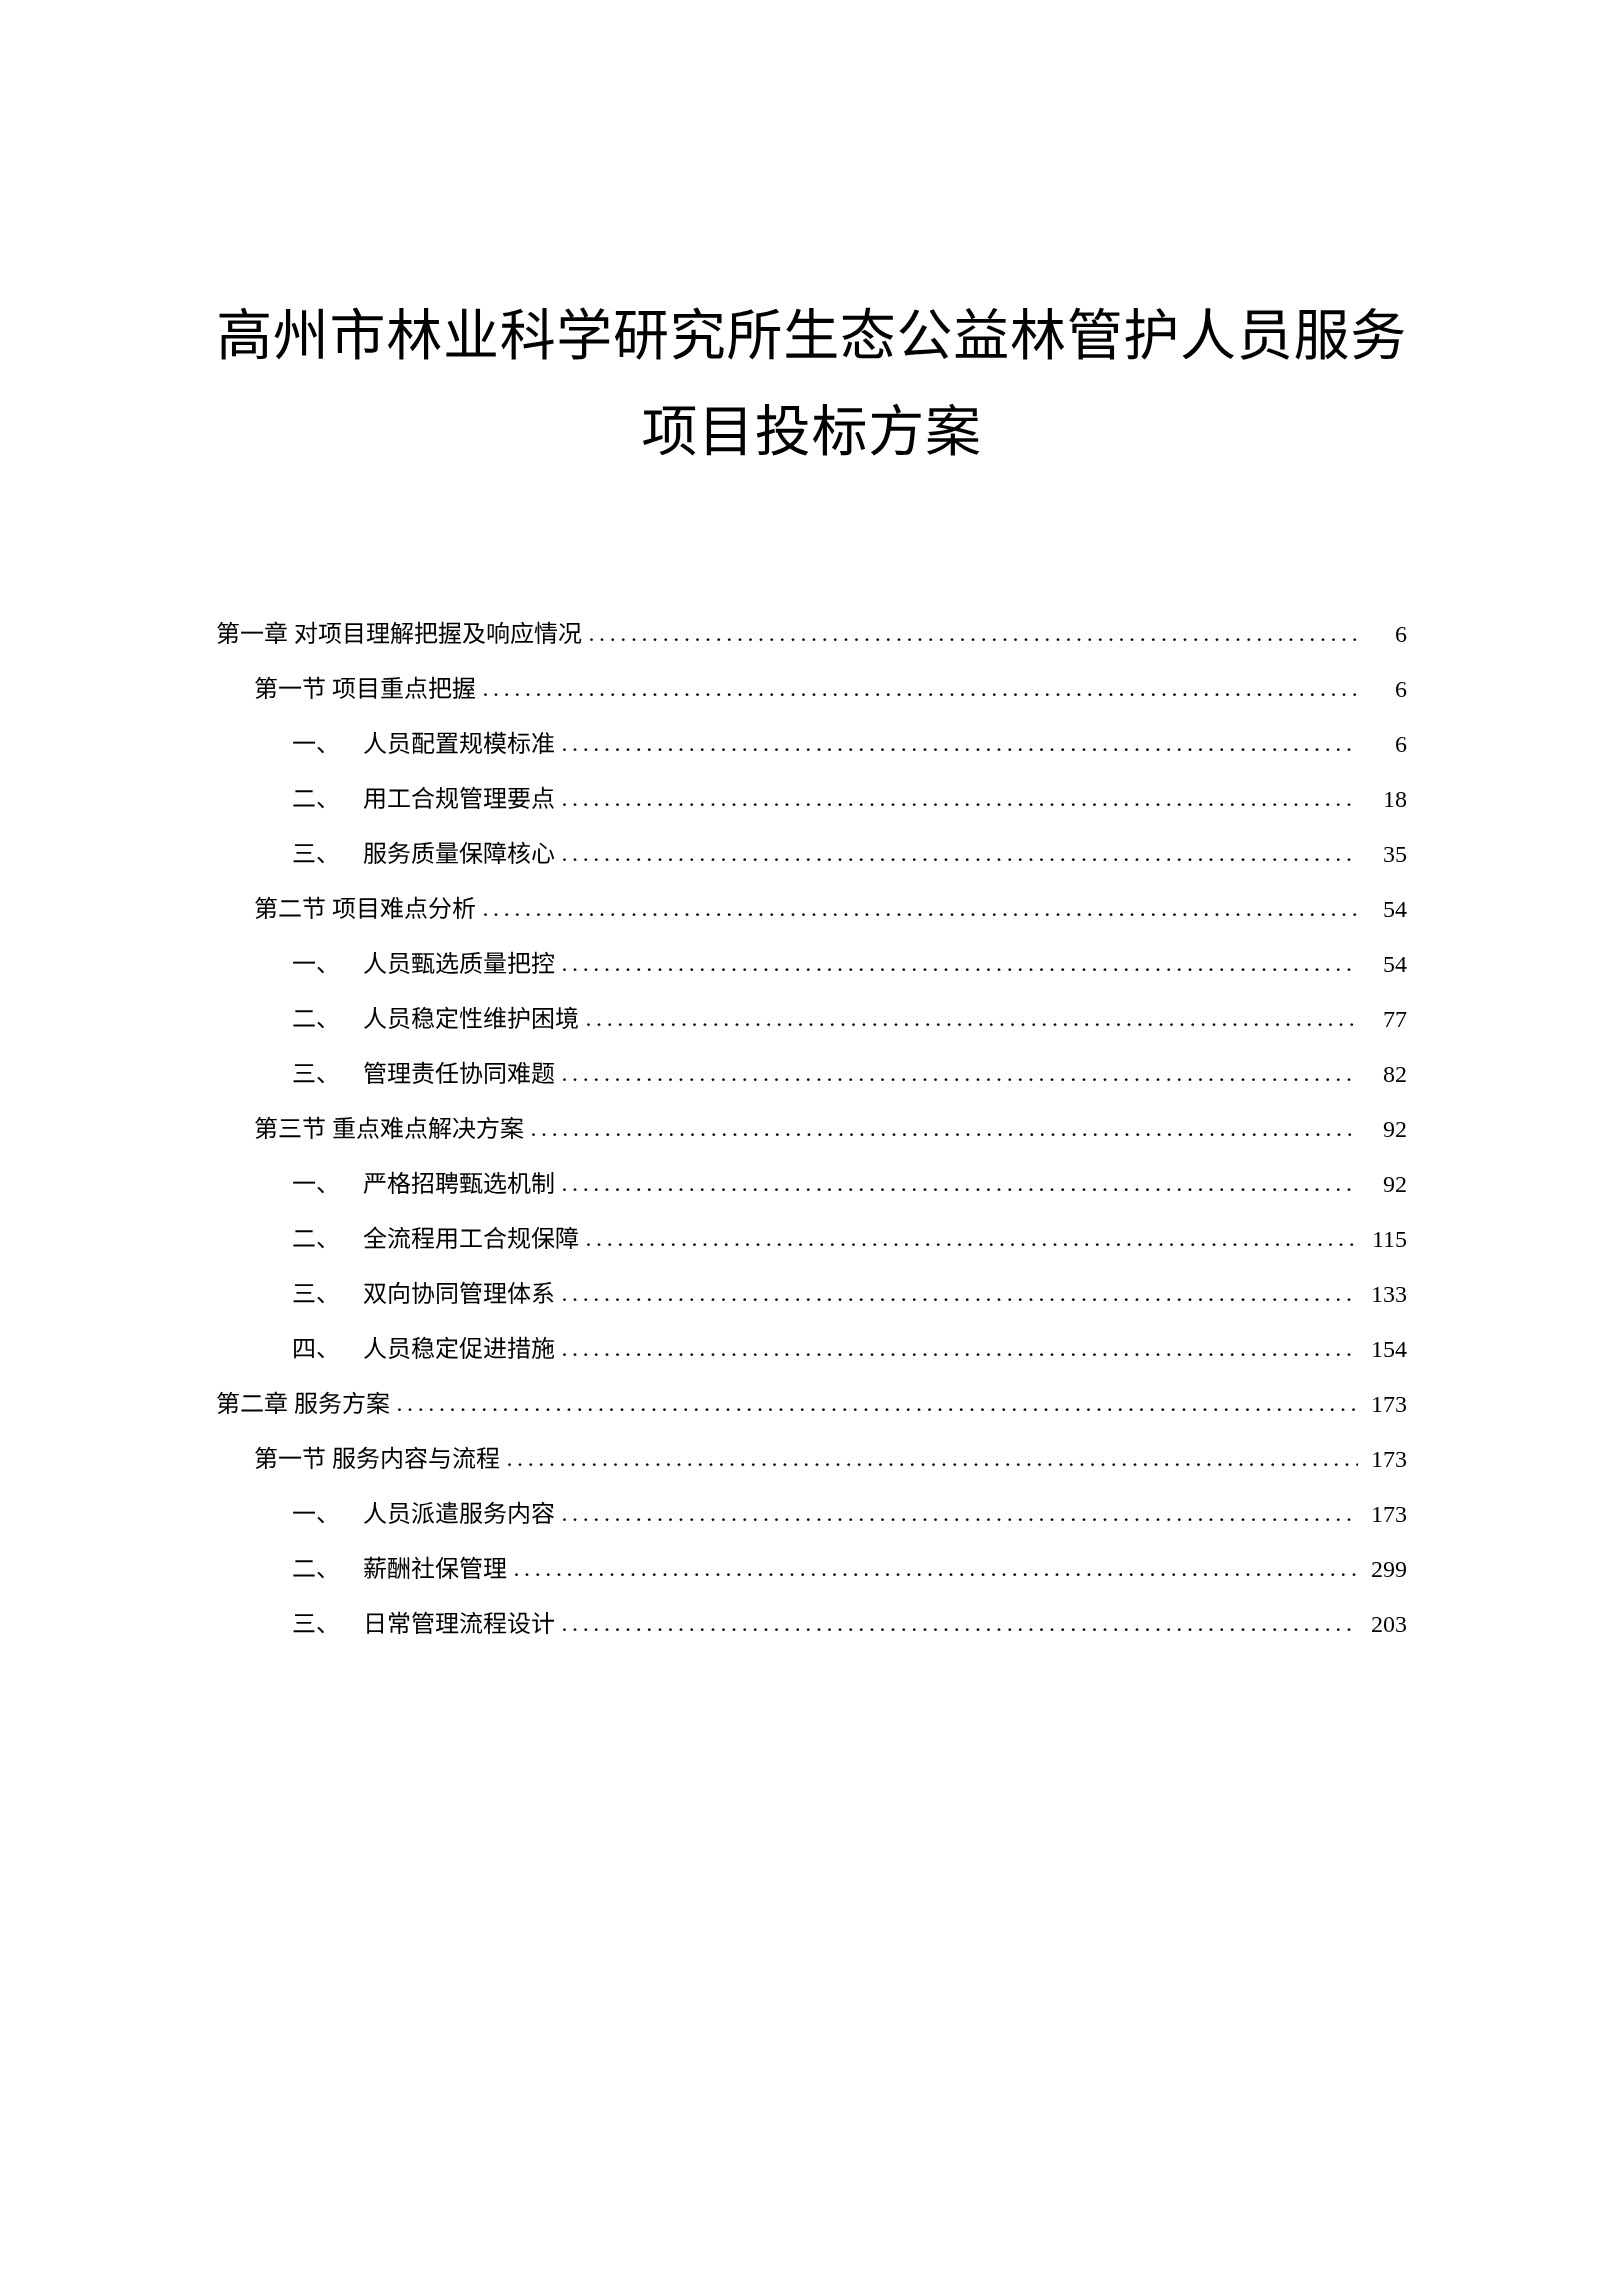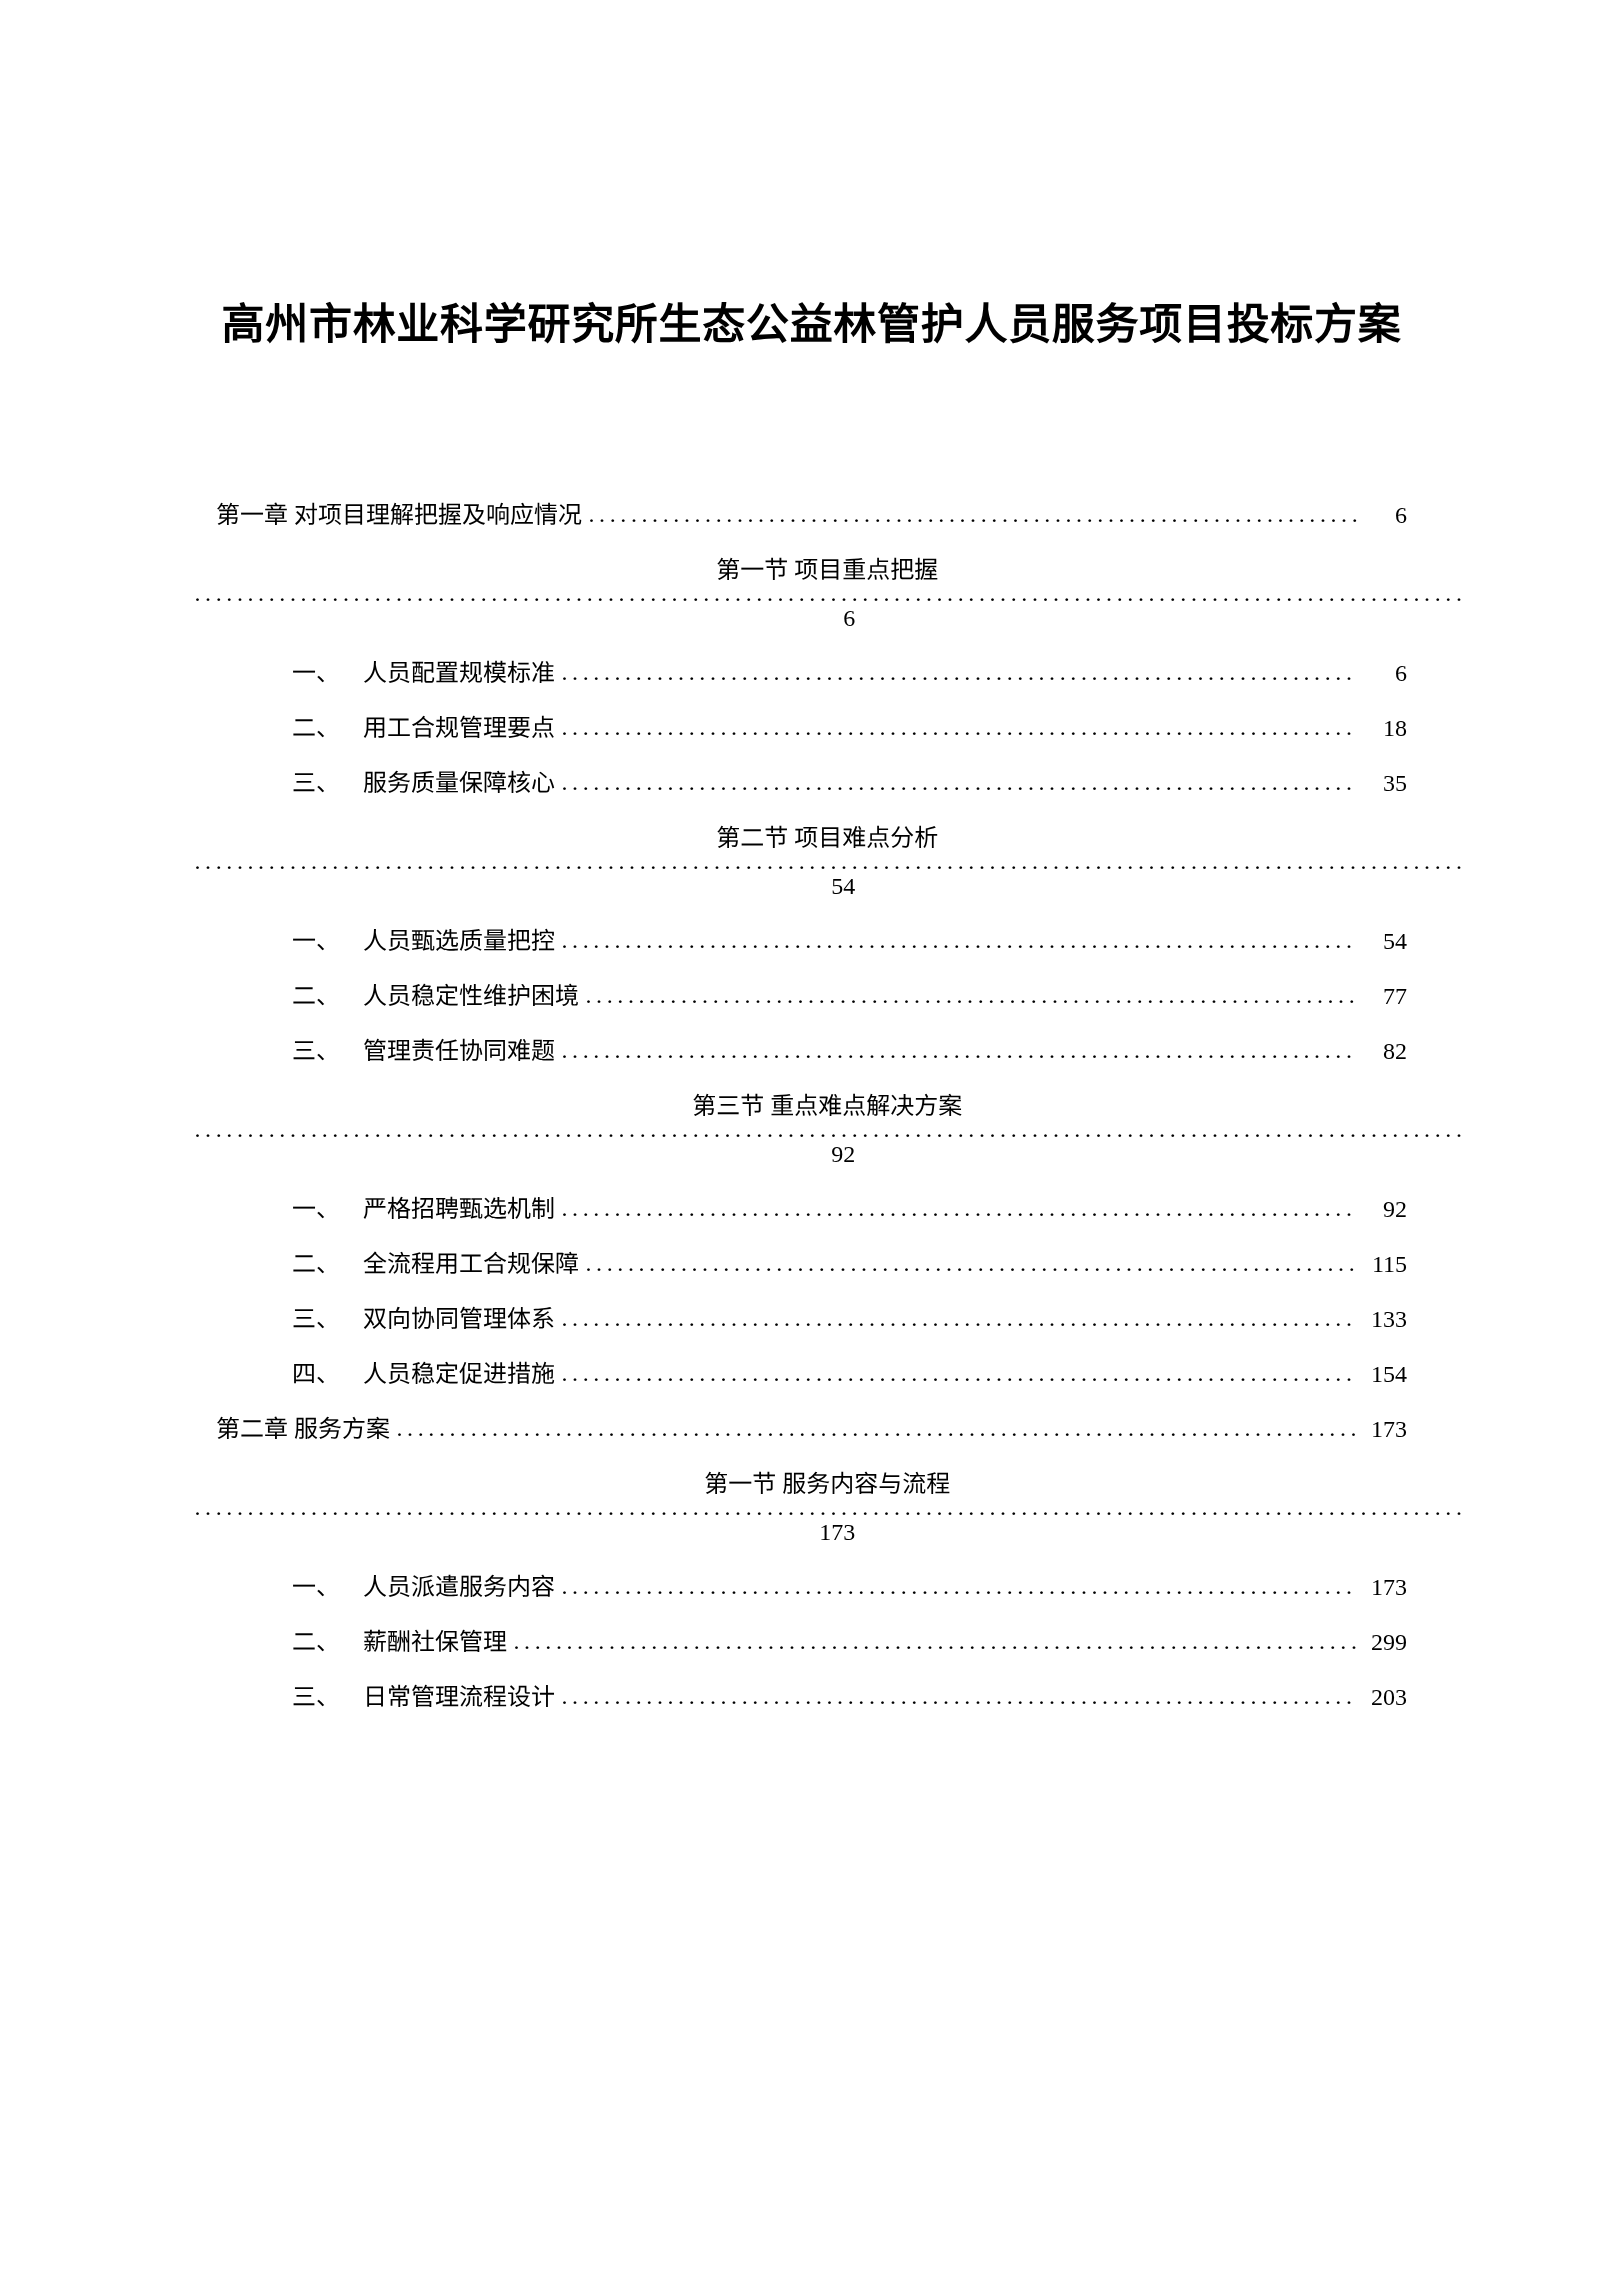--- a/index.html
+++ b/index.html
@@ -19,22 +19,22 @@
     box-sizing: border-box;
     width: 1623px;
     height: 2295px;
     padding: 0 216px;
     position: relative;
   }
   .doc-title {
     margin: 0;
     padding-top: 288px;
     text-align: center;
-    font-size: 43px;
-    font-weight: bold;
+    font-size: 56px;
+    font-weight: normal;
     line-height: 1.72;
     letter-spacing: 0.7px;
     font-family: "Liberation Serif", "DejaVu Serif", serif;
   }
   .toc {
     margin-top: 141px;
   }
   .toc-entry {
     display: flex;
     align-items: center;
@@ -57,21 +57,21 @@
     transform: translateY(-1.3px);
   }
   .toc-entry .page-num {
     flex: 0 0 auto;
     padding-left: 10.5px;
     min-width: 39px;
     text-align: right;
   }
   
   .lvl-1 { margin-left: 0px; }
-  .lvl-2 { margin-left: 38px; flex-direction: column; }
+  .lvl-2 { margin-left: 38px; }
   .lvl-3 { margin-left: 76px; }
 
   .lvl-3 .label .num {
     display: inline-block;
     width: 71px;
   }
 </style>
 </head>
 <body>
 

